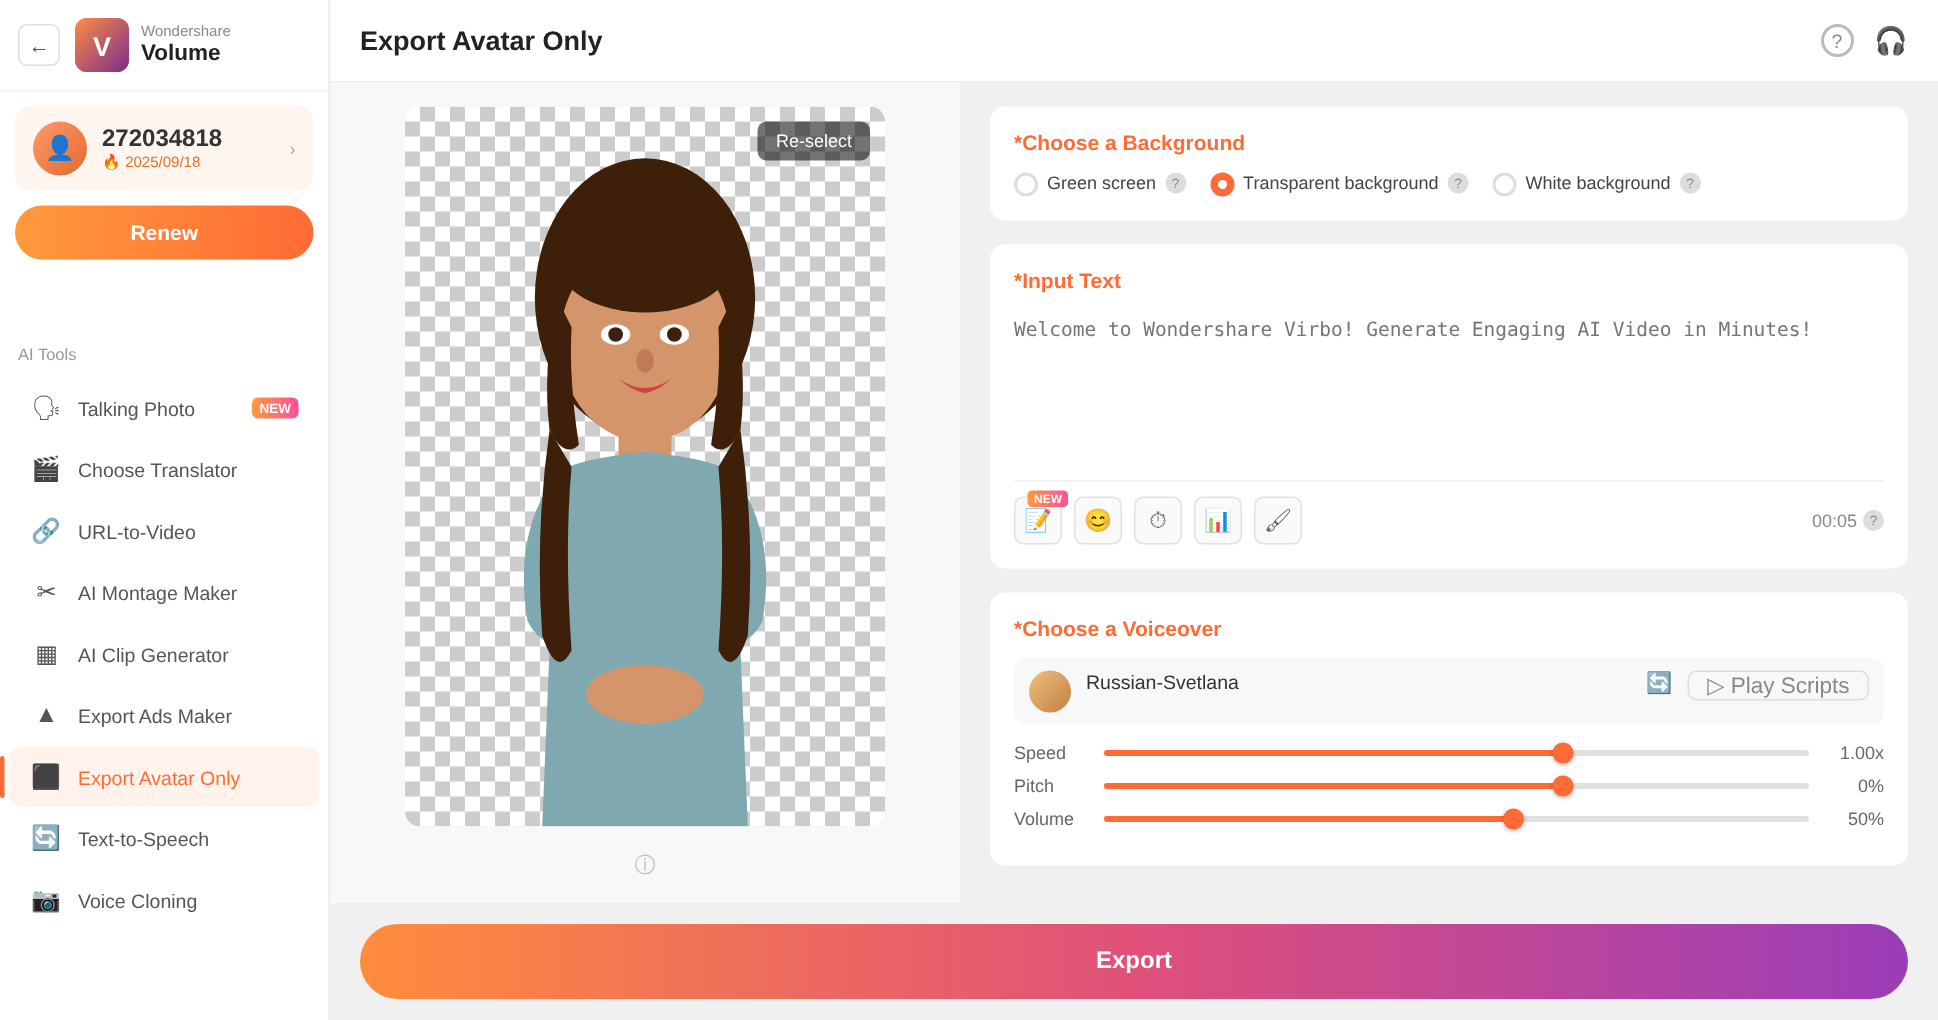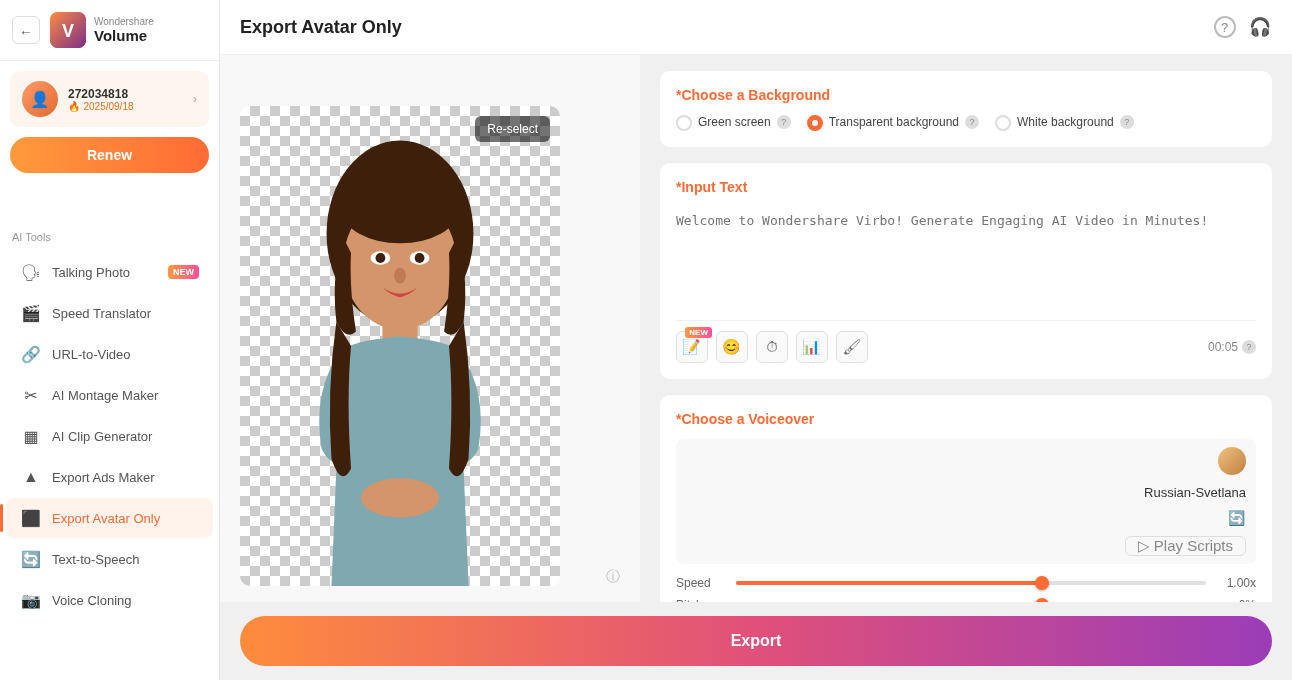--- a/index.html
+++ b/index.html
@@ -11,21 +11,21 @@
     .back-btn { width: 28px; height: 28px; border: 1px solid #ddd; border-radius: 6px; background: #fff; cursor: pointer; display: flex; align-items: center; justify-content: center; font-size: 14px; color: #555; }
     .logo-area { display: flex; align-items: center; gap: 8px; }
     .logo-img { width: 100%; height: 100%; background: linear-gradient(135deg, #ff8c42 0%, #7b2d8b 100%); border-radius: 8px; display: flex; align-items: center; justify-content: center; }
     .brand-text { display: flex; flex-direction: column; }
     .brand-ws { font-size: 10px; color: #888; }
     .brand-name { font-size: 15px; font-weight: 700; color: #222; }
 
     .user-card { margin: 10px; background: #fff5ef; border-radius: 10px; padding: 10px 12px; display: flex; align-items: center; gap: 10px; cursor: pointer; }
     .user-avatar { width: 36px; height: 36px; border-radius: 50%; background: linear-gradient(135deg, #ff9a6c, #e06b2d); display: flex; align-items: center; justify-content: center; font-size: 16px; flex-shrink: 0; }
     .user-info { flex: 1; }
-    .user-id { font-size: 12px; font-weight: 600; color: #333; }
+    .user-id { font-size: 16px; font-weight: 600; color: #333; }
     .user-date { font-size: 10px; color: #e07020; display: flex; align-items: center; gap: 3px; }
     .user-arrow { color: #aaa; font-size: 12px; }
 
     .renew-btn { margin: 0 10px 14px; padding: 10px; background: linear-gradient(90deg, #ff9a3c, #ff6b35); color: #fff; border: none; border-radius: 20px; font-size: 14px; font-weight: 600; cursor: pointer; width: calc(100% - 20px); }
 
     .ai-tools-label { padding: 4px 12px 8px; font-size: 11px; color: #999; font-weight: 500; margin-top: 40px; }
 
     .nav-item { display: flex; align-items: center; gap: 10px; padding: 9px 14px; cursor: pointer; border-radius: 8px; margin: 1px 6px; color: #555; font-size: 13px; position: relative; }
     .nav-item.active { background: #fff3ec; color: #ff6b35; }
     .nav-item.active::before { content: ''; position: absolute; left: -6px; top: 50%; transform: translateY(-50%); width: 3px; height: 70%; background: #ff6b35; border-radius: 2px; }
@@ -35,21 +35,21 @@
 
     
     .main { flex: 1; display: flex; flex-direction: column; overflow: hidden; }
     .main-header { padding: 16px 20px; background: #fff; border-bottom: 1px solid #eee; display: flex; align-items: center; justify-content: space-between; }
     .page-title { font-size: 18px; font-weight: 700; color: #222; }
     .header-icons { display: flex; gap: 14px; color: #888; font-size: 18px; }
 
     .main-body { flex: 1; display: flex; overflow: hidden; }
 
     
-    .preview-area { width: 420px; flex-shrink: 0; padding: 16px 20px; display: flex; flex-direction: row; align-items: flex-end; gap: 10px; overflow-y: auto; background: #f8f8f8; }
+    .preview-area { width: 420px; flex-shrink: 0; padding: 16px 20px; display: flex; flex-direction: column; align-items: center; gap: 10px; overflow-y: auto; background: #f8f8f8; }
     .preview-container { position: relative; width: 320px; flex: 1; min-height: 460px; }
     .preview-img-wrapper { width: 320px; height: 480px; border-radius: 10px; overflow: hidden; position: relative; background-image: repeating-conic-gradient(#ccc 0% 25%, #fff 0% 50%); background-size: 20px 20px; }
     .reselect-btn { position: absolute; top: 10px; right: 10px; background: rgba(0,0,0,0.55); color: #fff; border: none; border-radius: 6px; padding: 6px 12px; font-size: 12px; cursor: pointer; display: flex; align-items: center; gap: 5px; z-index: 2; }
 
     
     .avatar-figure { position: absolute; bottom: 0; left: 50%; transform: translateX(-50%); width: 260px; height: 470px; }
 
     .preview-hint { font-size: 11px; color: #888; text-align: center; display: flex; align-items: center; gap: 4px; }
 
     
@@ -70,21 +70,21 @@
 
     
     .text-input-area { width: 100%; min-height: 110px; border: none; resize: none; font-size: 13px; color: #555; outline: none; padding: 4px 0; background: transparent; line-height: 1.5; }
 
     .text-toolbar { display: flex; align-items: center; gap: 8px; padding-top: 10px; border-top: 1px solid #f0f0f0; }
     .toolbar-btn { width: 32px; height: 32px; border: 1px solid #e0e0e0; border-radius: 6px; background: #fafafa; cursor: pointer; display: flex; align-items: center; justify-content: center; font-size: 15px; color: #666; position: relative; }
     .toolbar-new-badge { position: absolute; top: -5px; right: -5px; background: linear-gradient(90deg, #ff9a3c, #ff4e9a); color: white; font-size: 8px; font-weight: 700; padding: 1px 4px; border-radius: 3px; }
     .timer-text { margin-left: auto; font-size: 12px; color: #888; display: flex; align-items: center; gap: 4px; }
 
     
-    .voiceover-row { display: flex; align-items: flex-end; gap: 10px; padding: 8px 10px; background: #f8f8f8; border-radius: 8px; margin-bottom: 12px; flex-direction: column; }
+    .voiceover-row { display: flex; align-items: flex-start; gap: 10px; padding: 8px 10px; background: #f8f8f8; border-radius: 8px; margin-bottom: 12px; }
     .voice-avatar { width: 28px; height: 28px; border-radius: 50%; background: linear-gradient(135deg, #f0c080, #c08040); flex-shrink: 0; }
     .voice-name { flex: 1; font-size: 13px; color: #333; }
     .refresh-icon { color: #aaa; cursor: pointer; font-size: 14px; }
     .play-scripts-btn { background: transparent; border: 1px solid #ddd; border-radius: 6px; padding: 0 12px; font-size: 15px; color: #888; cursor: pointer; display: flex; align-items: center; gap: 5px; }
 
     .slider-row { display: flex; align-items: center; gap: 10px; margin-bottom: 8px; }
     .slider-label { width: 50px; font-size: 12px; color: #666; }
     .slider-track { flex: 1; height: 4px; background: #e0e0e0; border-radius: 2px; position: relative; }
     .slider-fill { height: 100%; background: #ff6b35; border-radius: 2px; position: relative; }
     .slider-thumb { width: 14px; height: 14px; border-radius: 50%; background: #ff6b35; position: absolute; right: -7px; top: -5px; box-shadow: 0 1px 3px rgba(0,0,0,0.3); }
@@ -141,21 +141,21 @@
   <div class="ai-tools-label">AI Tools</div>
 
   <div id="nav-items">
       <div class="nav-item">
     <span class="nav-icon">🗣</span>
     <span class="nav-label">Talking Photo</span>
     <span class="new-badge">NEW</span>
   </div>
       <div class="nav-item">
     <span class="nav-icon">🎬</span>
-    <span class="nav-label">Speed Translator</span>
+    <span class="nav-label">Choose Translator</span>
 
   </div>
       <div class="nav-item">
     <span class="nav-icon">🔗</span>
     <span class="nav-label">URL-to-Video</span>
 
   </div>
       <div class="nav-item">
     <span class="nav-icon">✂</span>
     <span class="nav-label">AI Montage Maker</span>

